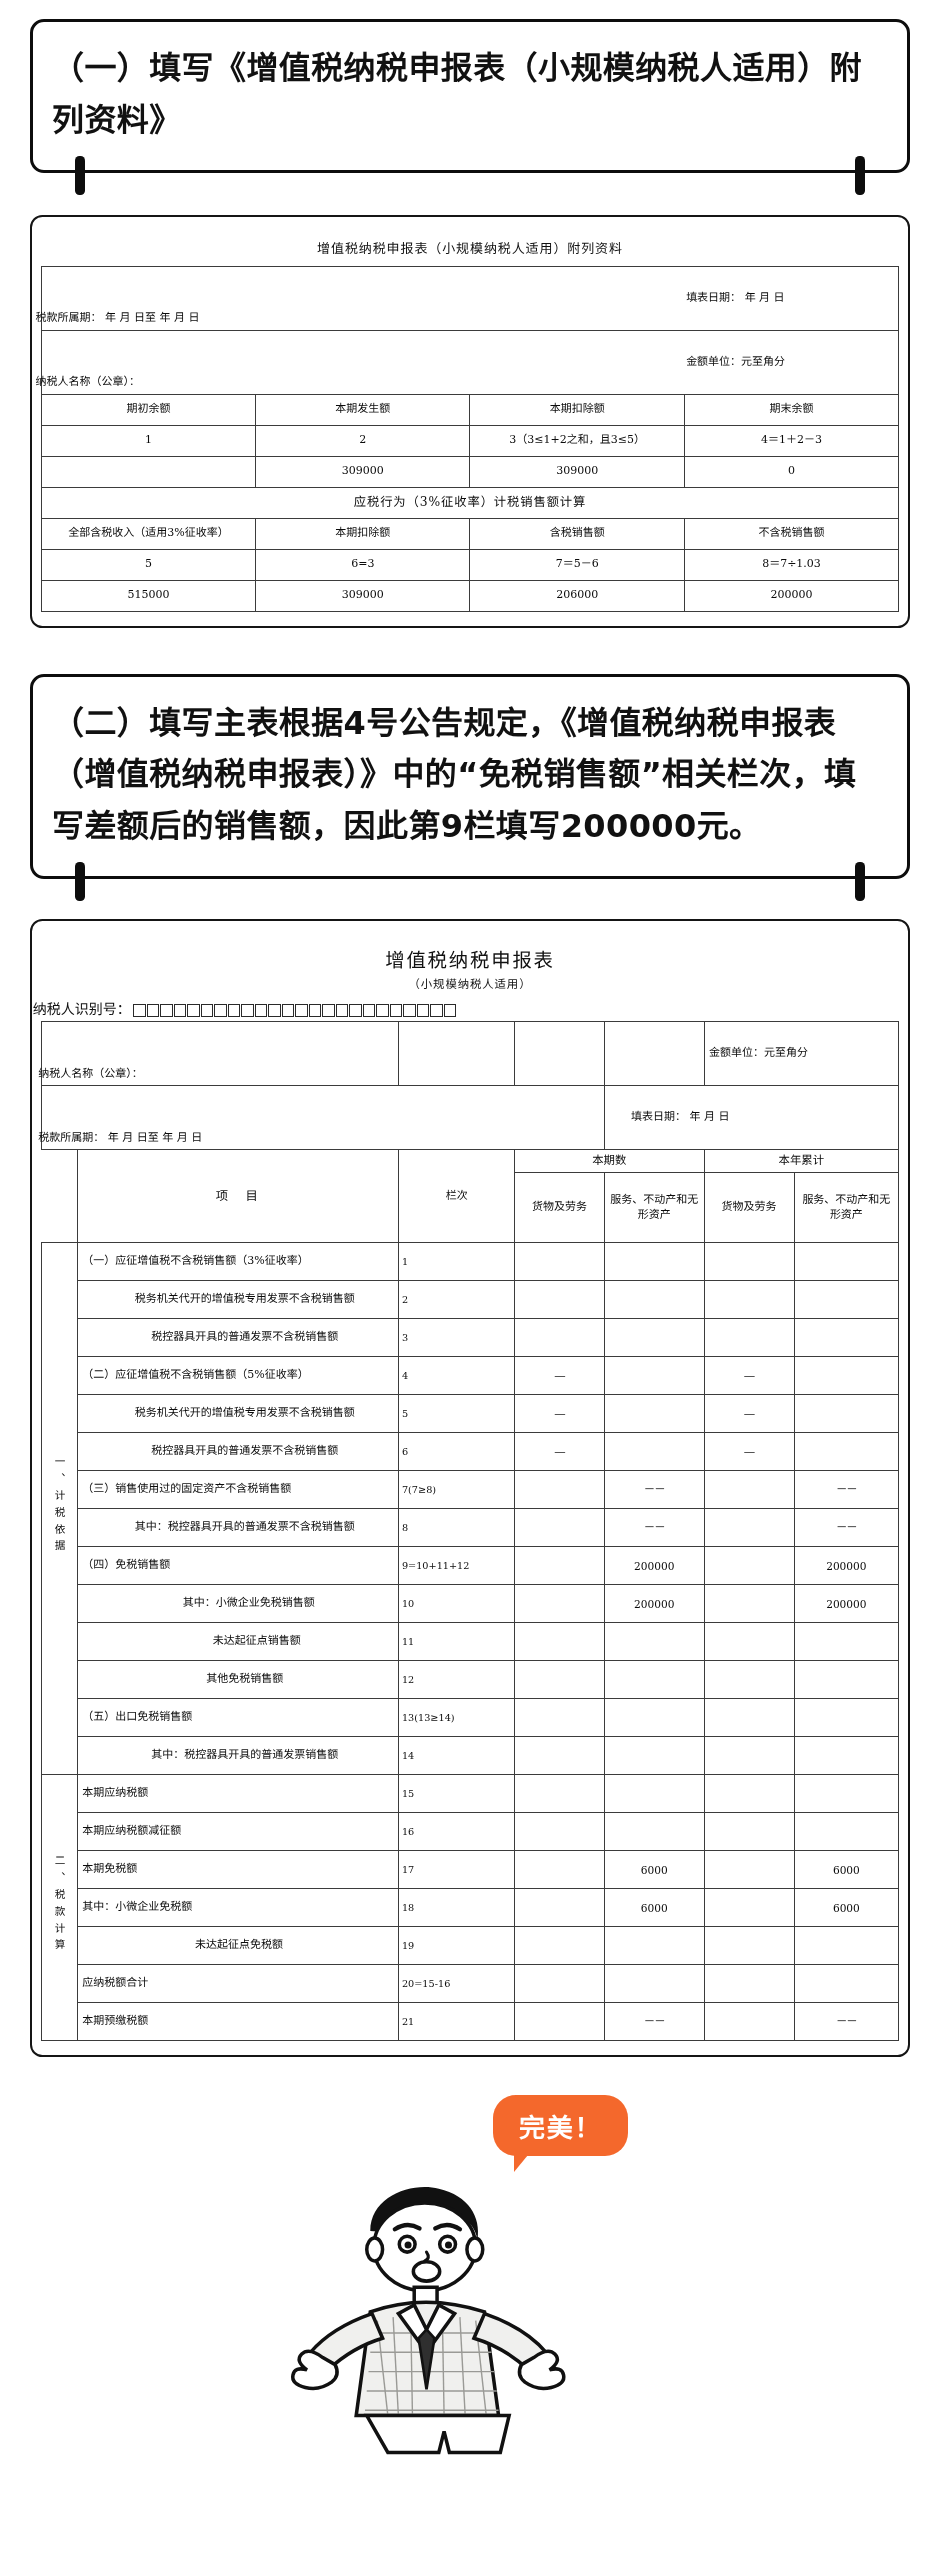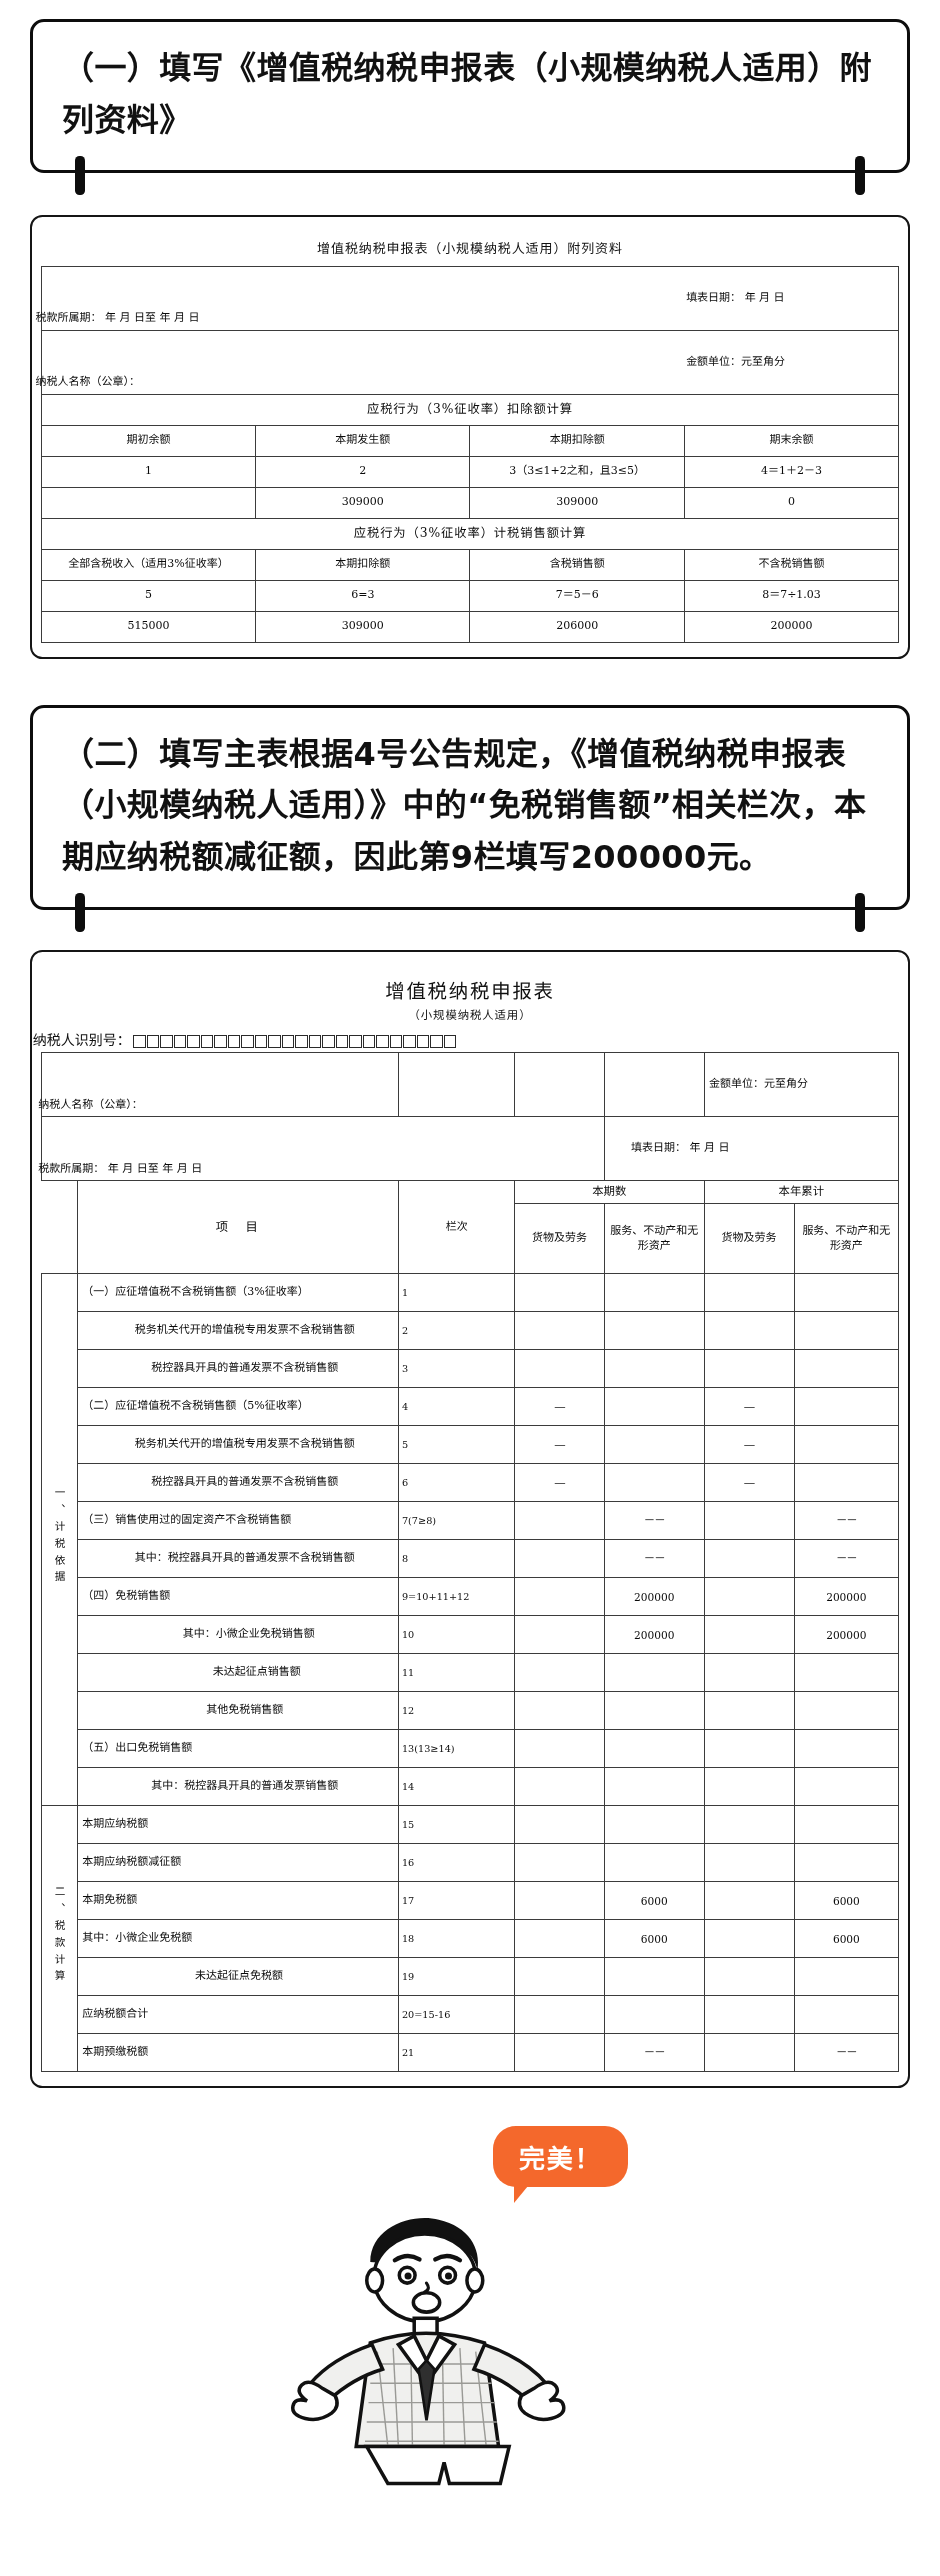--- a/index.html
+++ b/index.html
@@ -25,21 +25,21 @@
     border:3.5px solid #0d0d0d;
     border-radius:14px;
     background:#fff;
     box-sizing:border-box;
   }
   .callout .ctext{
     font-size:32px;
     font-weight:700;
     line-height:1.62;
     letter-spacing:0.4px;
-    padding:21px 23px 23px 29px;
+    padding:21px 23px 23px 19px;
     color:#111;
   }
   
   .staples{
     position:absolute;
     left:0; right:0;
     bottom:-30px;
     height:35px;
     pointer-events:none;
   }
@@ -219,23 +219,20 @@
           </td>
         </tr>
         <tr>
           <td colspan="3" class="meta nb-r">
             <span class="clip-left" style="display:inline-block">纳税人名称（公章）：</span>
           </td>
           <td class="meta nb-l">金额单位：元至角分</td>
         </tr>
 
         <tr>
-          <td colspan="4" class="band">应税行为（3%征收率）扣除额计算</td>
-        </tr>
-        <tr>
           <td>期初余额</td>
           <td>本期发生额</td>
           <td>本期扣除额</td>
           <td>期末余额</td>
         </tr>
         <tr>
           <td>1</td>
           <td>2</td>
           <td class="lft">3（3≤1+2之和，且3≤5）</td>
           <td>4＝1＋2－3</td>
@@ -268,21 +265,21 @@
           <td>206000</td>
           <td>200000</td>
         </tr>
       </tbody>
     </table>
   </div>
 
   <div style="height:46px"></div>
 
   <div class="callout">
-    <div class="ctext">（二）填写主表根据4号公告规定，《增值税纳税申报表（小规模纳税人适用）》中的“免税销售额”相关栏次，本期应纳税额减征额，因此第9栏填写200000元。</div>
+    <div class="ctext">（二）填写主表根据4号公告规定，《增值税纳税申报表（增值税纳税申报表）》中的“免税销售额”相关栏次，填写差额后的销售额，因此第9栏填写200000元。</div>
     <div class="staples">
       <span class="staple left"></span>
       <span class="staple right"></span>
     </div>
   </div>
 
   <div style="height:40px"></div>
 
   <div class="formcard">
 

